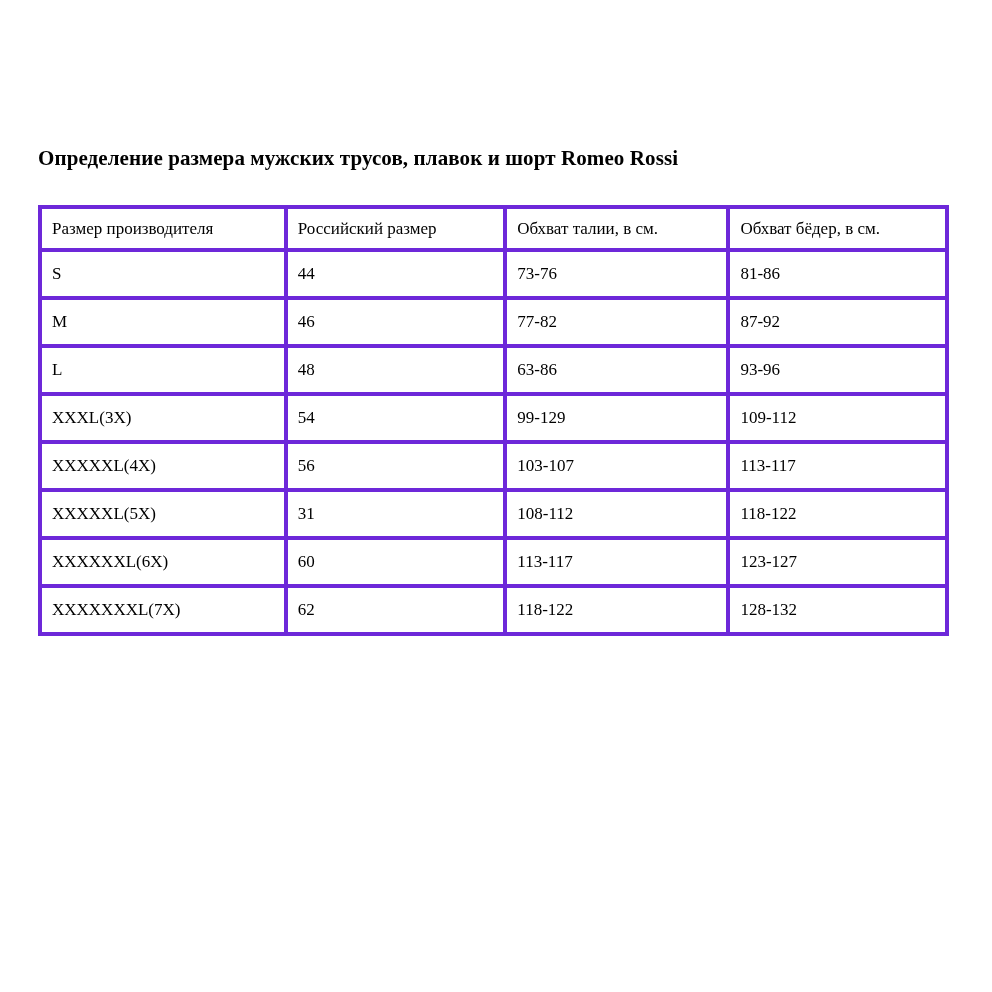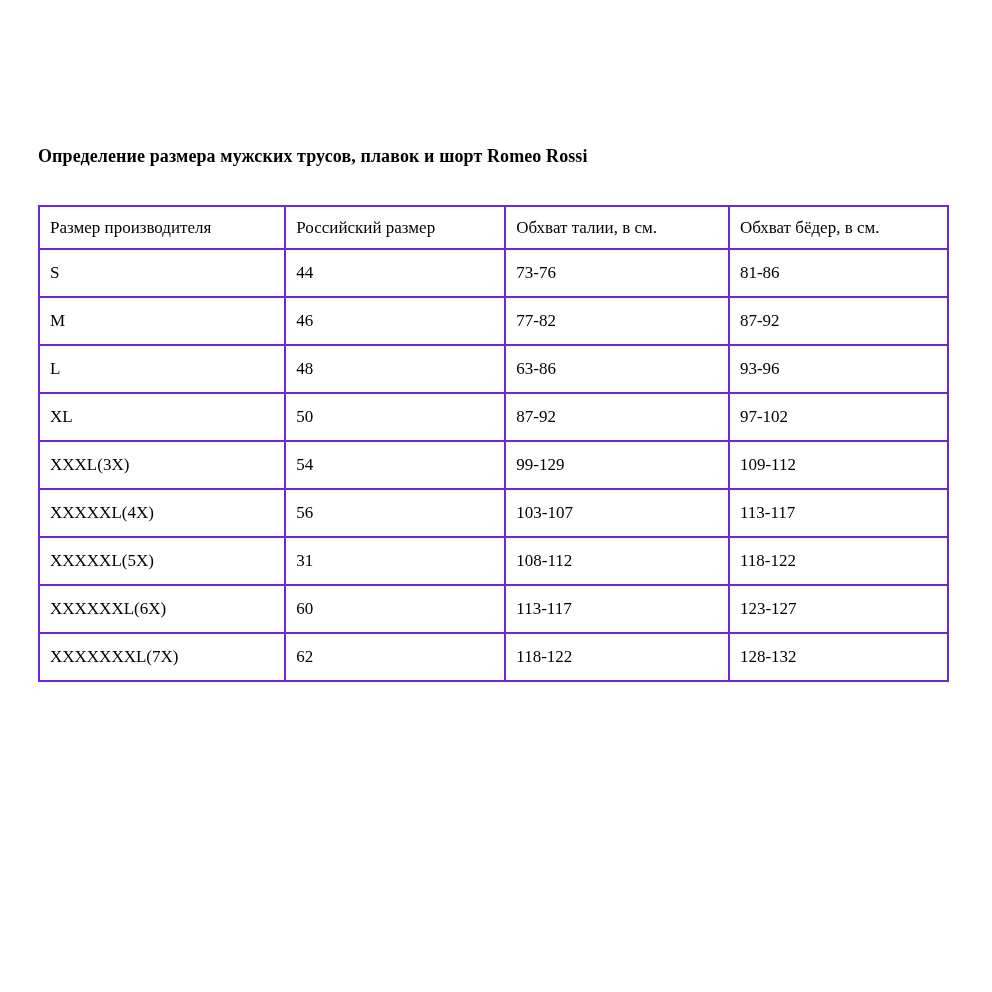--- a/index.html
+++ b/index.html
@@ -10,40 +10,40 @@
     height: 992px;
     background: #ffffff;
     overflow: hidden;
     font-family: "Liberation Serif", serif;
     color: #000000;
   }
   .page-title {
     position: absolute;
     left: 38px;
     top: 146px;
-    font-size: 18px;
+    font-size: 21px;
     font-weight: bold;
     letter-spacing: 0.1px;
     white-space: nowrap;
   }
   table.size-table {
     position: absolute;
     left: 38px;
     top: 205px;
     width: 911px;
     border-collapse: collapse;
     table-layout: fixed;
   }
   table.size-table col.c1 { width: 27.1%; }
   table.size-table col.c2 { width: 24.2%; }
   table.size-table col.c3 { width: 24.6%; }
   table.size-table col.c4 { width: 24.1%; }
   table.size-table th,
   table.size-table td {
-    border: 2px solid #6d28d9;
+    border: 4px solid #6d28d9;
     font-family: "Liberation Serif", serif;
     font-size: 17px;
     font-weight: normal;
     text-align: left;
     vertical-align: middle;
     padding: 0 4px 0 10px;
     color: #000000;
     background: #ffffff;
     overflow: hidden;
     white-space: nowrap;
@@ -86,26 +86,20 @@
           <td>77-82</td>
           <td>87-92</td>
         </tr>
         <tr>
           <td>L</td>
           <td>48</td>
           <td>63-86</td>
           <td>93-96</td>
         </tr>
         <tr>
-          <td>XL</td>
-          <td>50</td>
-          <td>87-92</td>
-          <td>97-102</td>
-        </tr>
-        <tr>
           <td>XXXL(3X)</td>
           <td>54</td>
           <td>99-129</td>
           <td>109-112</td>
         </tr>
         <tr>
           <td>XXXXXL(4X)</td>
           <td>56</td>
           <td>103-107</td>
           <td>113-117</td>

